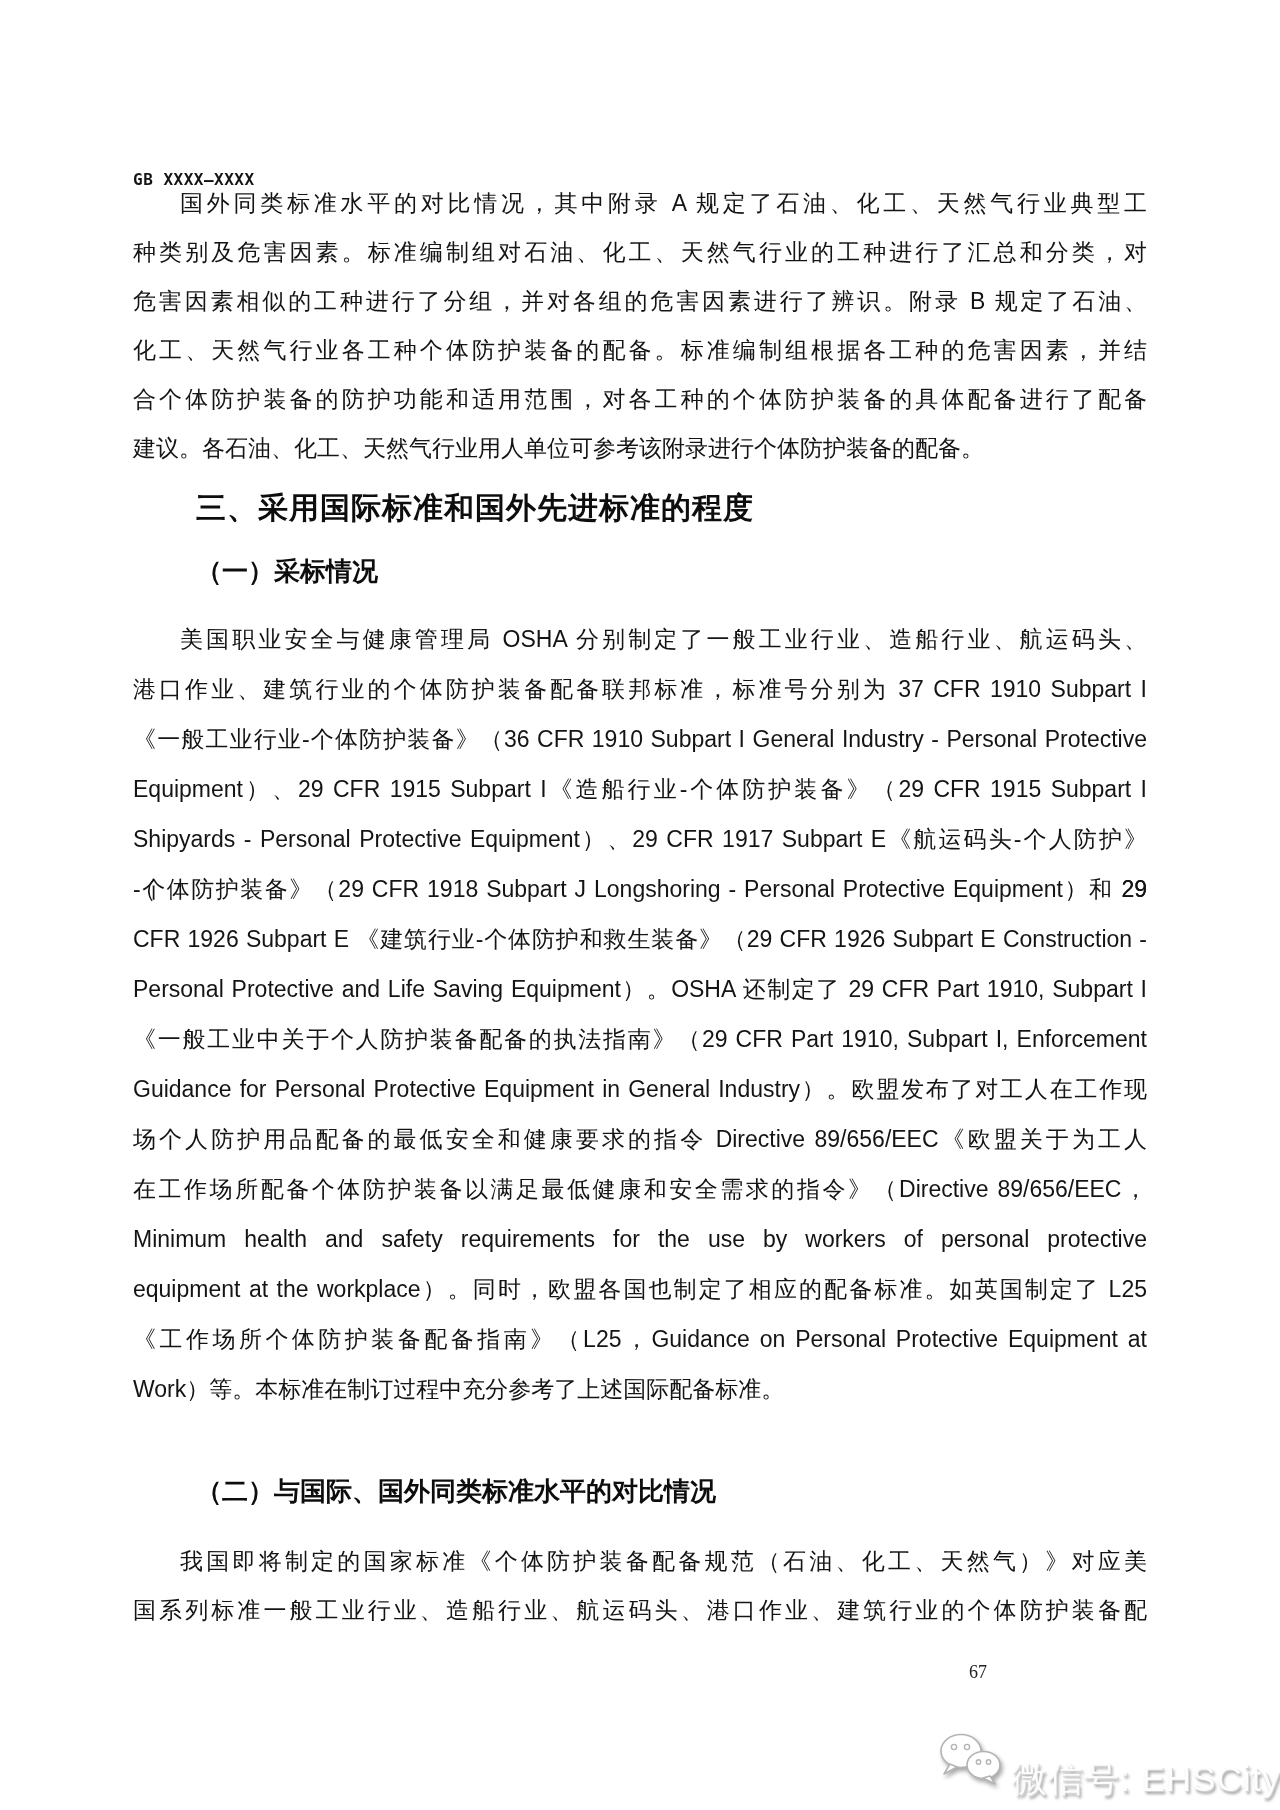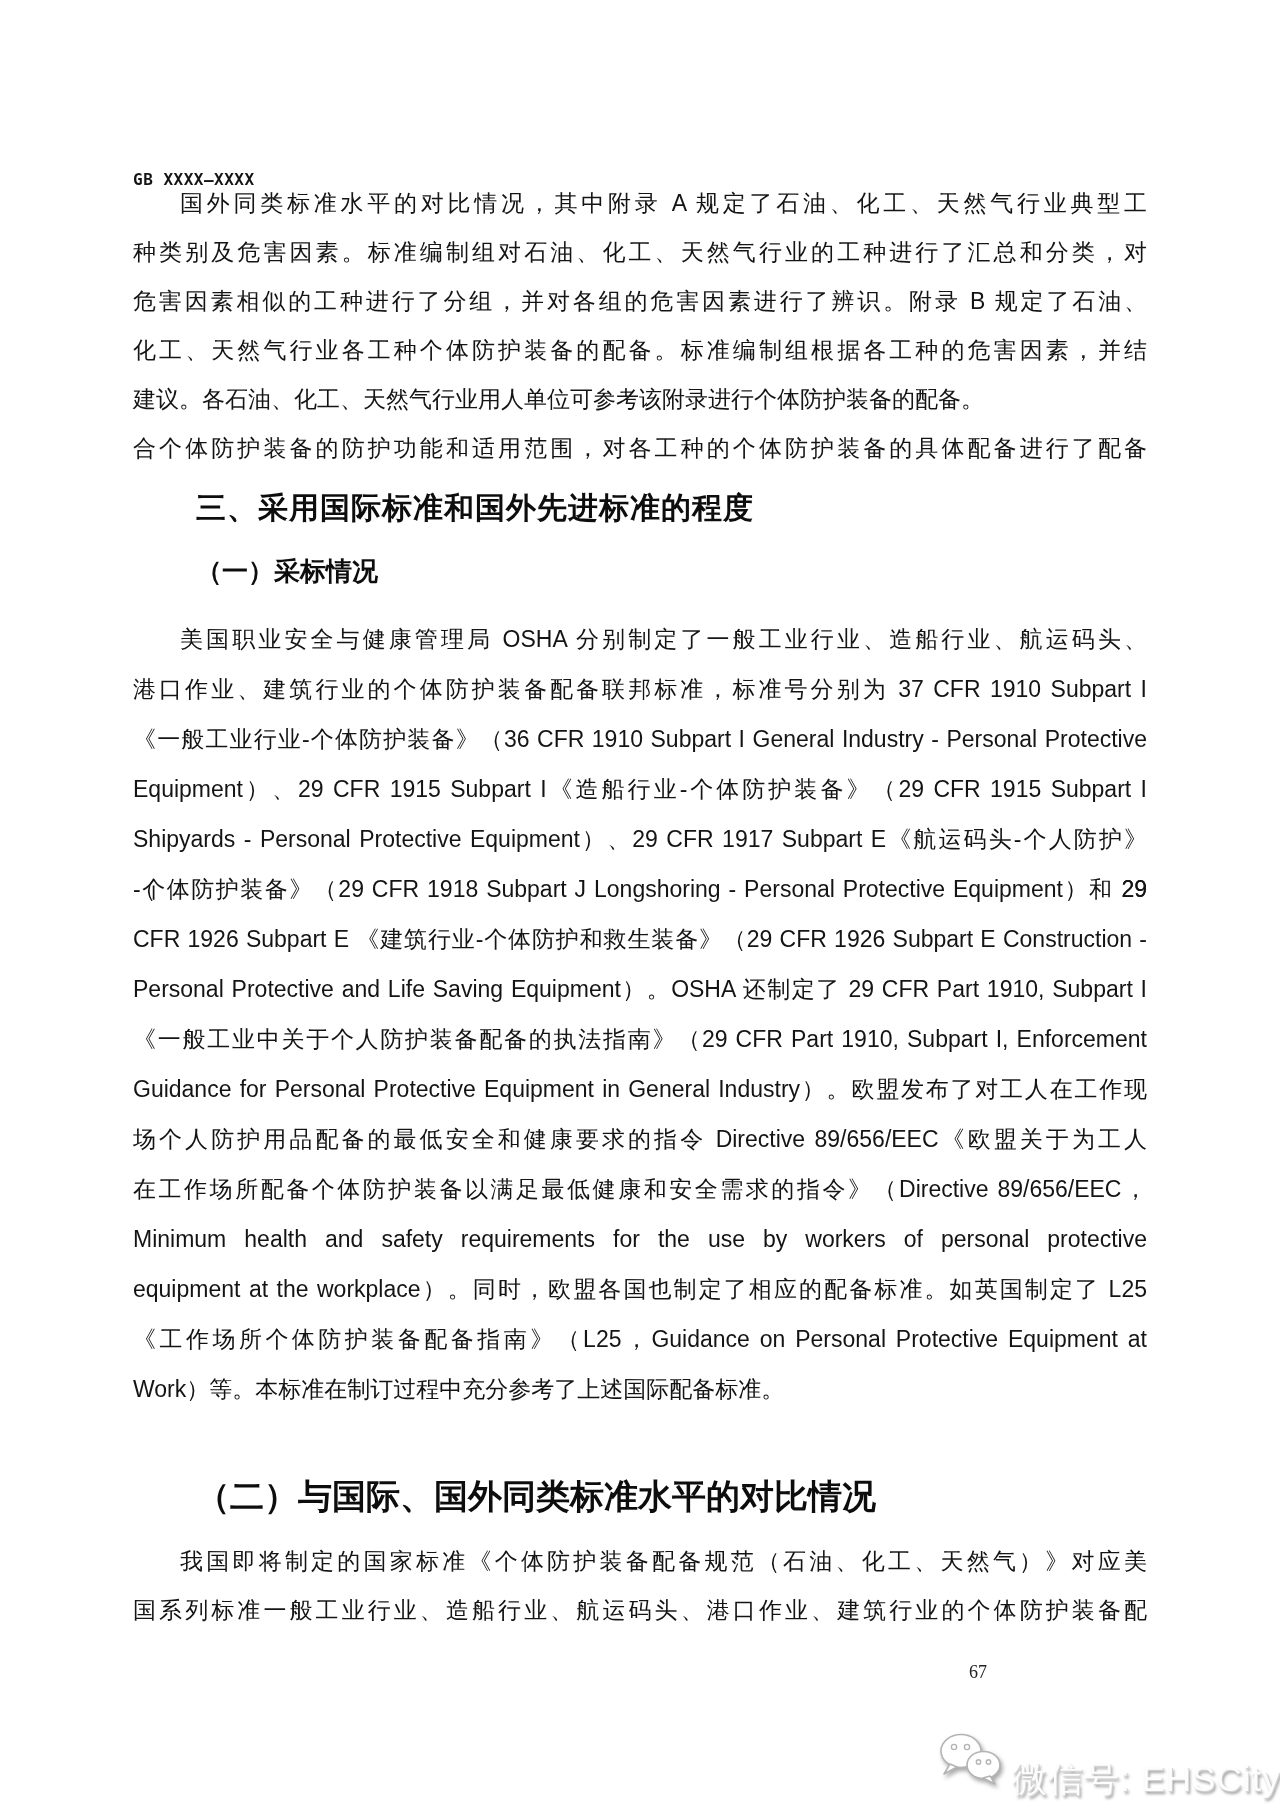--- a/index.html
+++ b/index.html
@@ -37,21 +37,21 @@
     position:absolute;left:196px;top:488px;
     font-size:30px;font-weight:700;color:#0d0d0d;
     letter-spacing:1px;
   }
   .h2{
     position:absolute;left:196px;top:554px;
     font-size:26px;font-weight:700;color:#0d0d0d;
   }
   .h3{
     position:absolute;left:196px;top:1474px;
-    font-size:34px;font-weight:700;color:#0d0d0d;
+    font-size:26px;font-weight:700;color:#0d0d0d;
   }
   .page-number{
     position:absolute;left:969px;top:1662px;
     font-family:"Liberation Serif", serif;
     font-size:18px;color:#222;
   }
   .watermark{
     position:absolute;left:938px;top:1718px;
     display:flex;align-items:center;gap:8px;
   }
@@ -72,22 +72,22 @@
 
 <div class="page">
 
   <div class="gb-code">GB XXXX—XXXX</div>
 
   <div class="textblock" style="top:179px;">
     <div class="line line--indent">国外同类标准水平的对比情况，其中附录 A 规定了石油、化工、天然气行业典型工</div>
     <div class="line">种类别及危害因素。标准编制组对石油、化工、天然气行业的工种进行了汇总和分类，对</div>
     <div class="line">危害因素相似的工种进行了分组，并对各组的危害因素进行了辨识。附录 B 规定了石油、</div>
     <div class="line">化工、天然气行业各工种个体防护装备的配备。标准编制组根据各工种的危害因素，并结</div>
+    <div class="line">合个体防护装备的防护功能和适用范围，对各工种的个体防护装备的具体配备进行了配备</div>
     <div class="line line--end">建议。各石油、化工、天然气行业用人单位可参考该附录进行个体防护装备的配备。</div>
-    <div class="line">合个体防护装备的防护功能和适用范围，对各工种的个体防护装备的具体配备进行了配备</div>
   </div>
 
   <div class="h1">三、采用国际标准和国外先进标准的程度</div>
   <div class="h2">（一）采标情况</div>
 
   <div class="textblock p2" style="top:614px;">
     <div class="line line--indent">美国职业安全与健康管理局 OSHA 分别制定了一般工业行业、造船行业、航运码头、</div>
     <div class="line">港口作业、建筑行业的个体防护装备配备联邦标准，标准号分别为 37 CFR 1910 Subpart I</div>
     <div class="line">《一般工业行业-个体防护装备》（36 CFR 1910 Subpart I General Industry - Personal Protective</div>
     <div class="line">Equipment）、29 CFR 1915 Subpart I《造船行业-个体防护装备》（29 CFR 1915 Subpart I</div>

